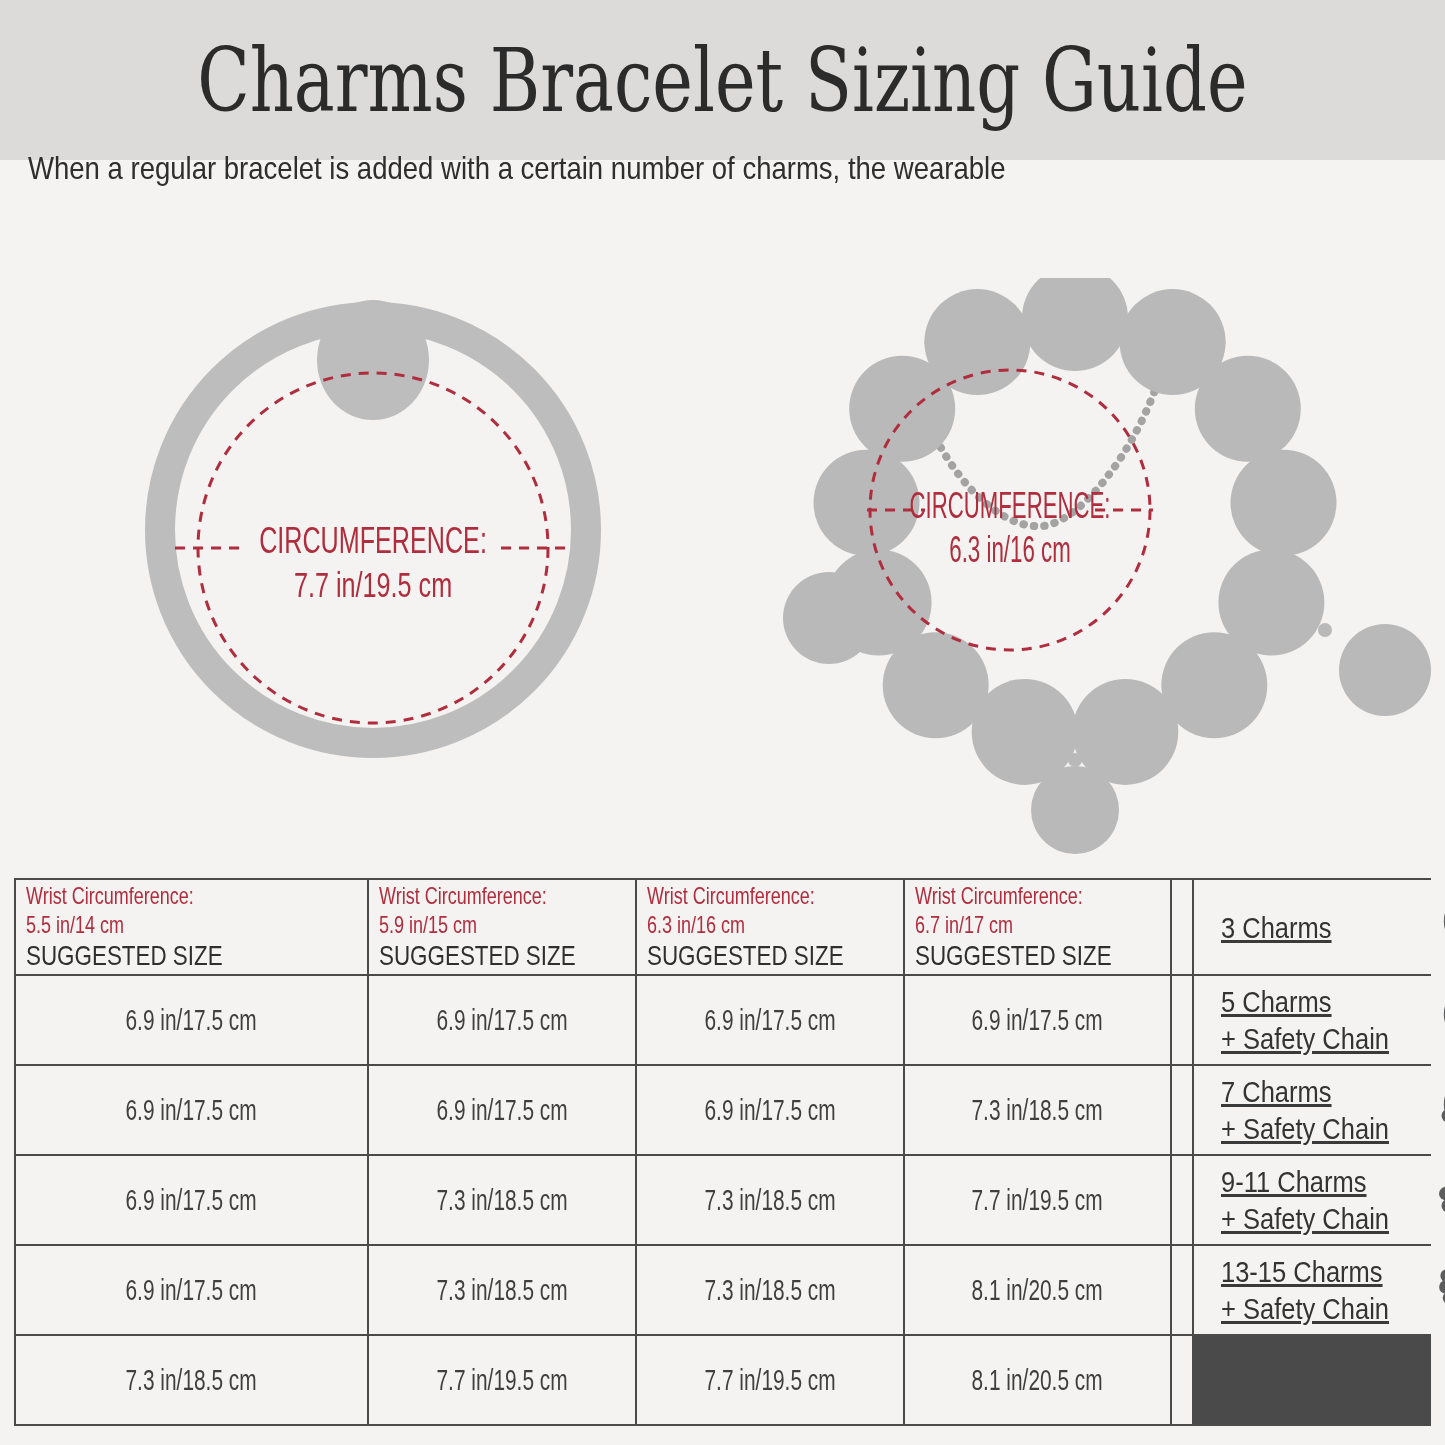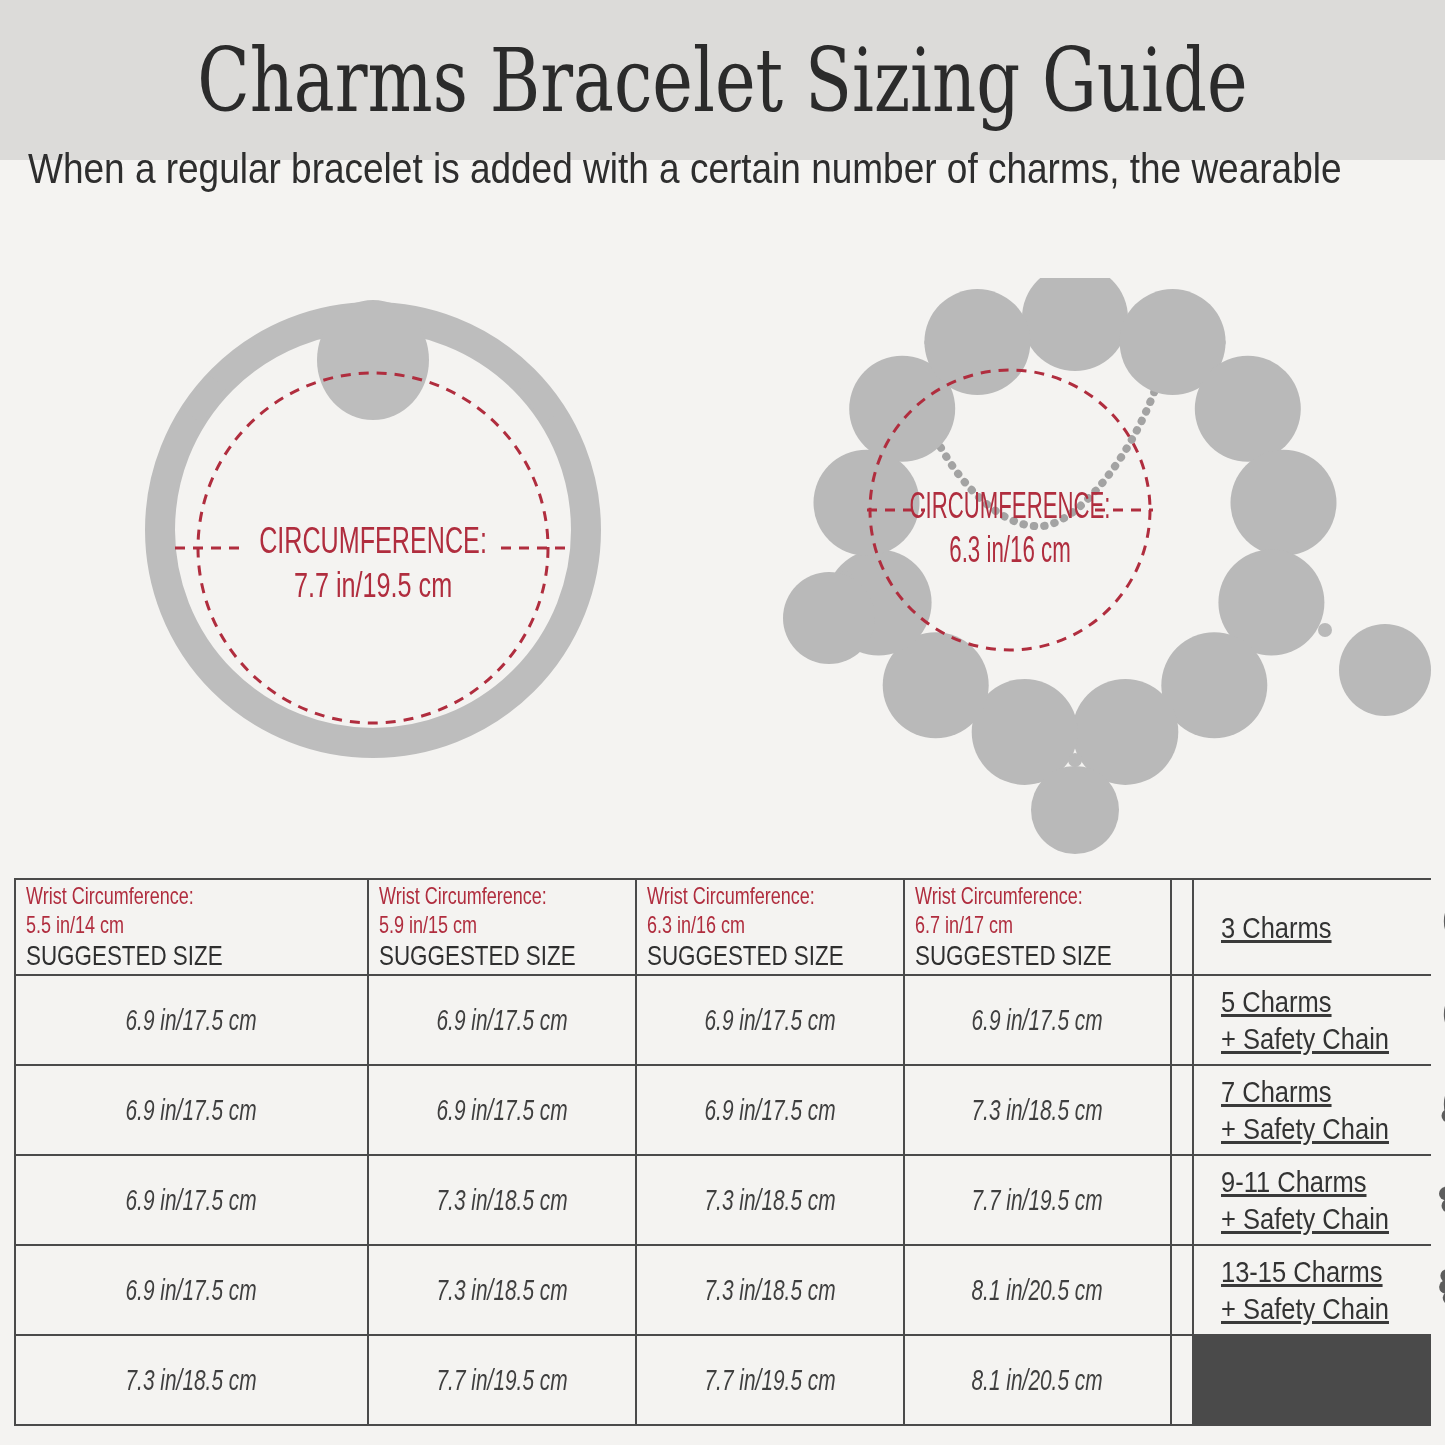--- a/index.html
+++ b/index.html
@@ -5,21 +5,21 @@
   html,body{margin:0;padding:0;}
   .page{position:relative;width:1445px;height:1445px;background:#f4f3f1;overflow:hidden;
         font-family:"Liberation Sans",sans-serif;color:#3a3a3a;}
   
   .band{position:absolute;left:0;top:0;width:1445px;height:160px;background:#dcdbd9;
         display:flex;align-items:center;justify-content:center;}
   .band h1{margin:0;font-family:"DejaVu Serif","Liberation Serif",serif;font-weight:500;
            font-size:88px;color:#2b2b2b;letter-spacing:0px;
            display:inline-block;transform:scaleX(0.78);transform-origin:center;white-space:nowrap;}
   
-  .intro{position:absolute;left:28px;top:146px;width:1405px;font-size:43px;line-height:44px;color:#2e2e2e;}
+  .intro{position:absolute;left:28px;top:146px;width:1405px;font-size:32px;line-height:44px;color:#2e2e2e;}
   .intro .line{display:block;}
   .cond-l{display:inline-block;transform:scaleX(0.86);transform-origin:left center;white-space:nowrap;}
   
   .ill{position:absolute;}
   .ill-left{left:55px;top:285px;}
   .ill-right{left:745px;top:278px;}
   
   .stable{position:absolute;left:14px;top:878px;width:1417px;box-sizing:border-box;
           display:grid;grid-template-columns:351px repeat(5,1fr);
           grid-template-rows:94px repeat(5,88px);
@@ -30,21 +30,21 @@
   .th-col{flex-direction:column;align-items:flex-start;justify-content:center;padding:6px 10px;text-align:center;}
   .wc{color:#b02d3e;font-size:24px;line-height:29px;display:inline-block;
       transform:scaleX(0.75);transform-origin:left center;white-space:nowrap;}
   .sg{color:#2f2f2f;font-size:28px;line-height:34px;display:inline-block;
       transform:scaleX(0.80);transform-origin:left center;white-space:nowrap;}
   .label-cell{padding-left:27px;text-decoration:underline;}
   .label-lines{flex:1;display:flex;flex-direction:column;justify-content:center;}
   .lbl{display:block;font-size:30px;line-height:37px;color:#333;
        transform:scaleX(0.85);transform-origin:left center;white-space:nowrap;}
   .row-icon{width:108px;display:flex;justify-content:center;align-items:center;margin-right:8px;}
-  .val{justify-content:center;font-style:italic;}
+  .val{justify-content:center;}
   .cxc{display:inline-block;transform:scaleX(0.72);transform-origin:center;white-space:nowrap;
        font-size:29px;color:#3f3f3f;}
   svg text{font-family:"Liberation Sans",sans-serif;}
 </style>
 </head>
 <body>
 
 <div class="page">
 
   <div class="band">

